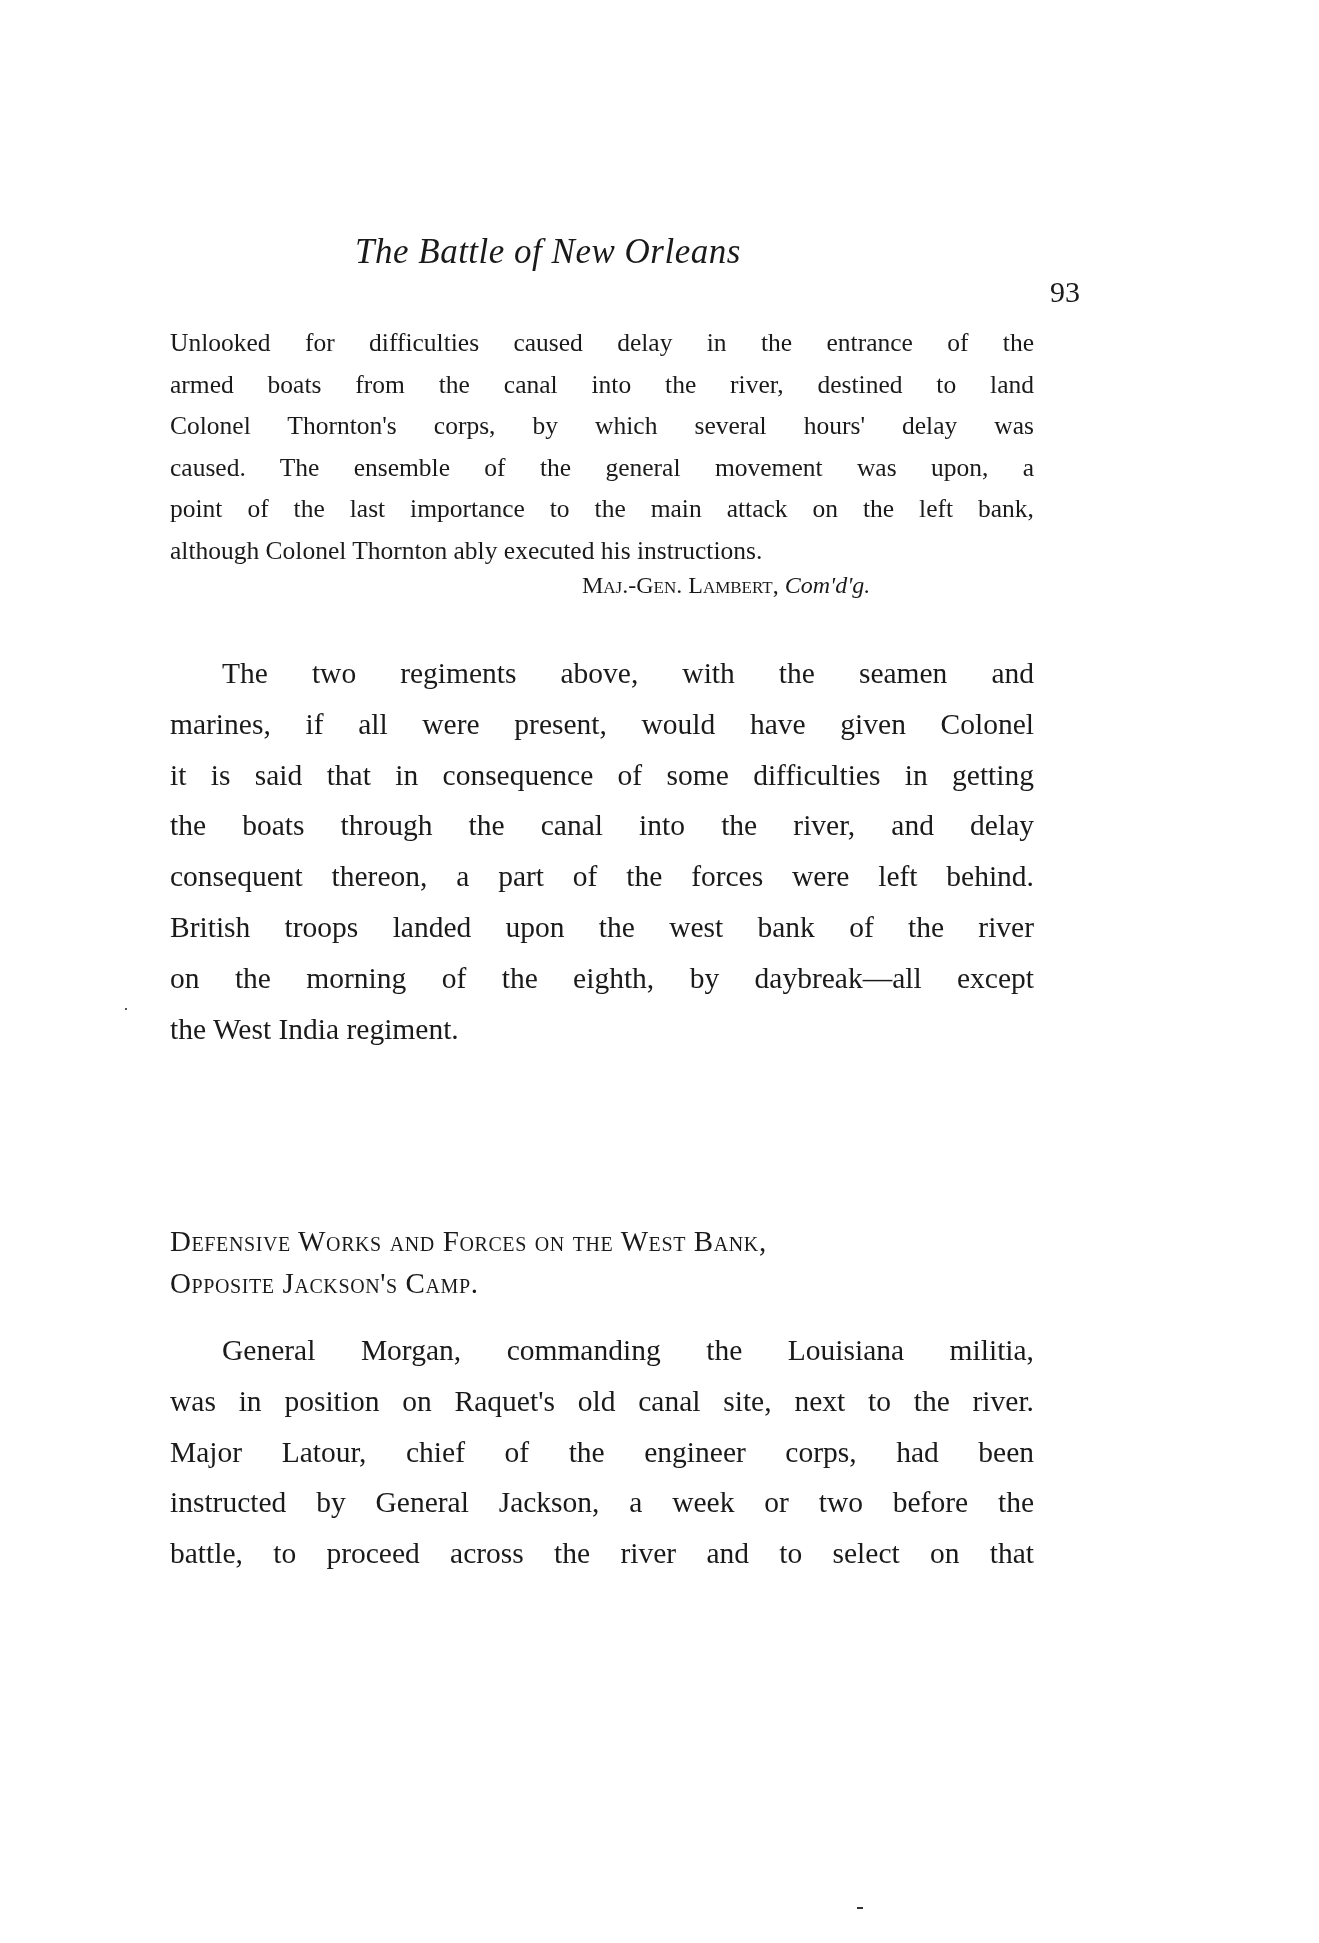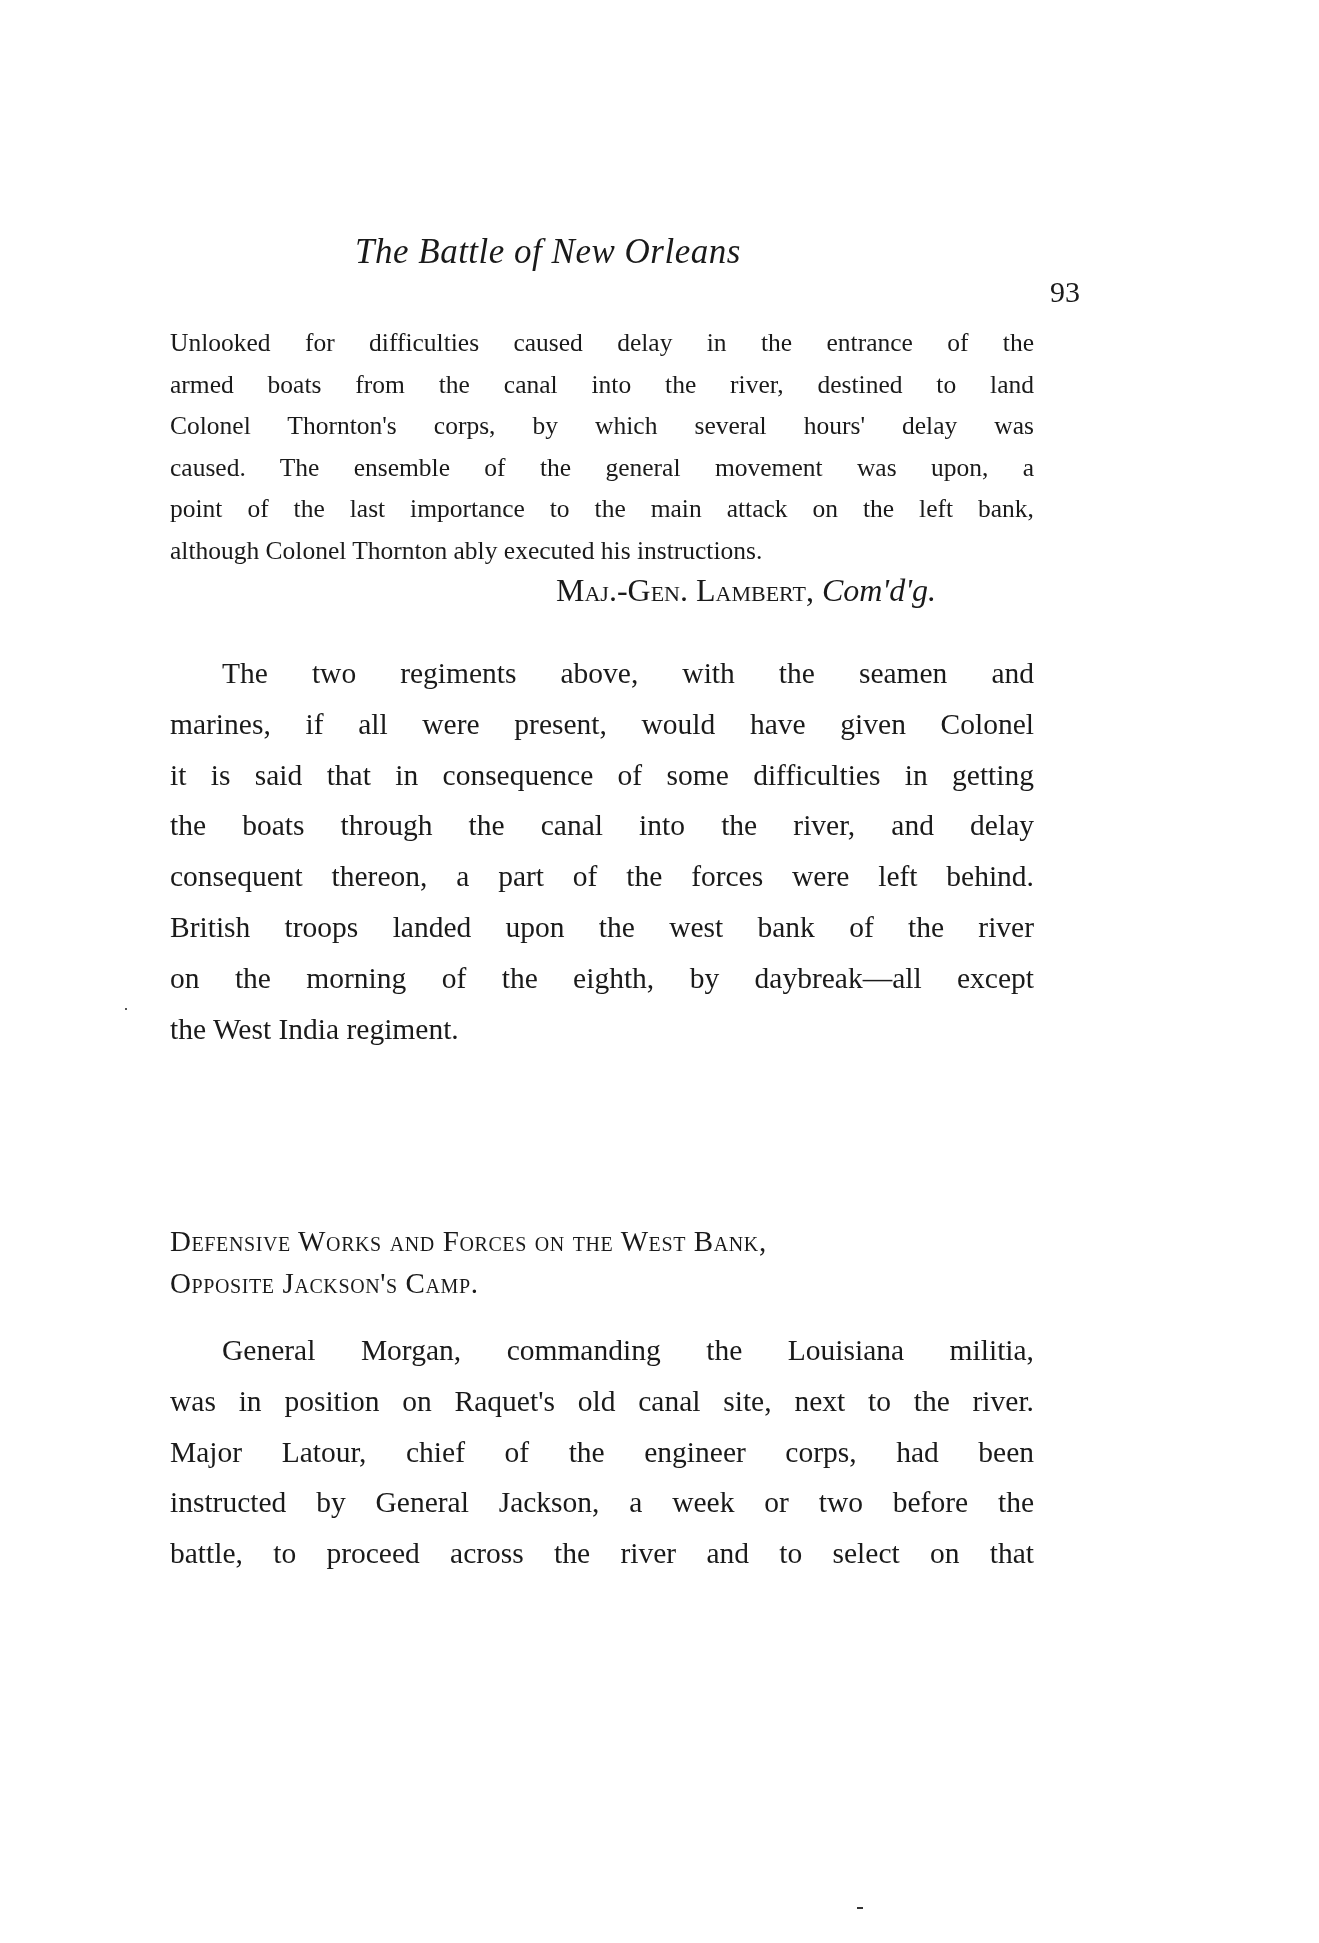--- a/index.html
+++ b/index.html
@@ -20,21 +20,21 @@
       position: absolute; left: 880px; top: 23px; font-size: 30px; margin-top: 20px;
     }
     .block { position: absolute; left: 170px; width: 864px; }
     .para-small {
       top: 322px; font-size: 25.5px; line-height: 41.6px;
       text-align: justify; text-align-last: left;
     }
     .para-small .line, .para .line { display: block; white-space: nowrap; text-align: justify; text-align-last: justify; }
     .para-small .line.last, .para .line.last { text-align-last: left; }
     .signature {
-      position: absolute; top: 572px; left: 556px; font-size: 32px; white-space: nowrap;
+      position: absolute; top: 572px; left: 582px; font-size: 24px; white-space: nowrap;
     }
     .sc { font-variant: small-caps; }
     .signature .it { font-style: italic; }
     .para {
       font-size: 29.5px; line-height: 50.8px;
     }
     .para .line.indent { padding-left: 52px; }
     .p2 { top: 648px; }
     .heading {
       position: absolute; left: 170px; width: 864px; top: 1220px;

